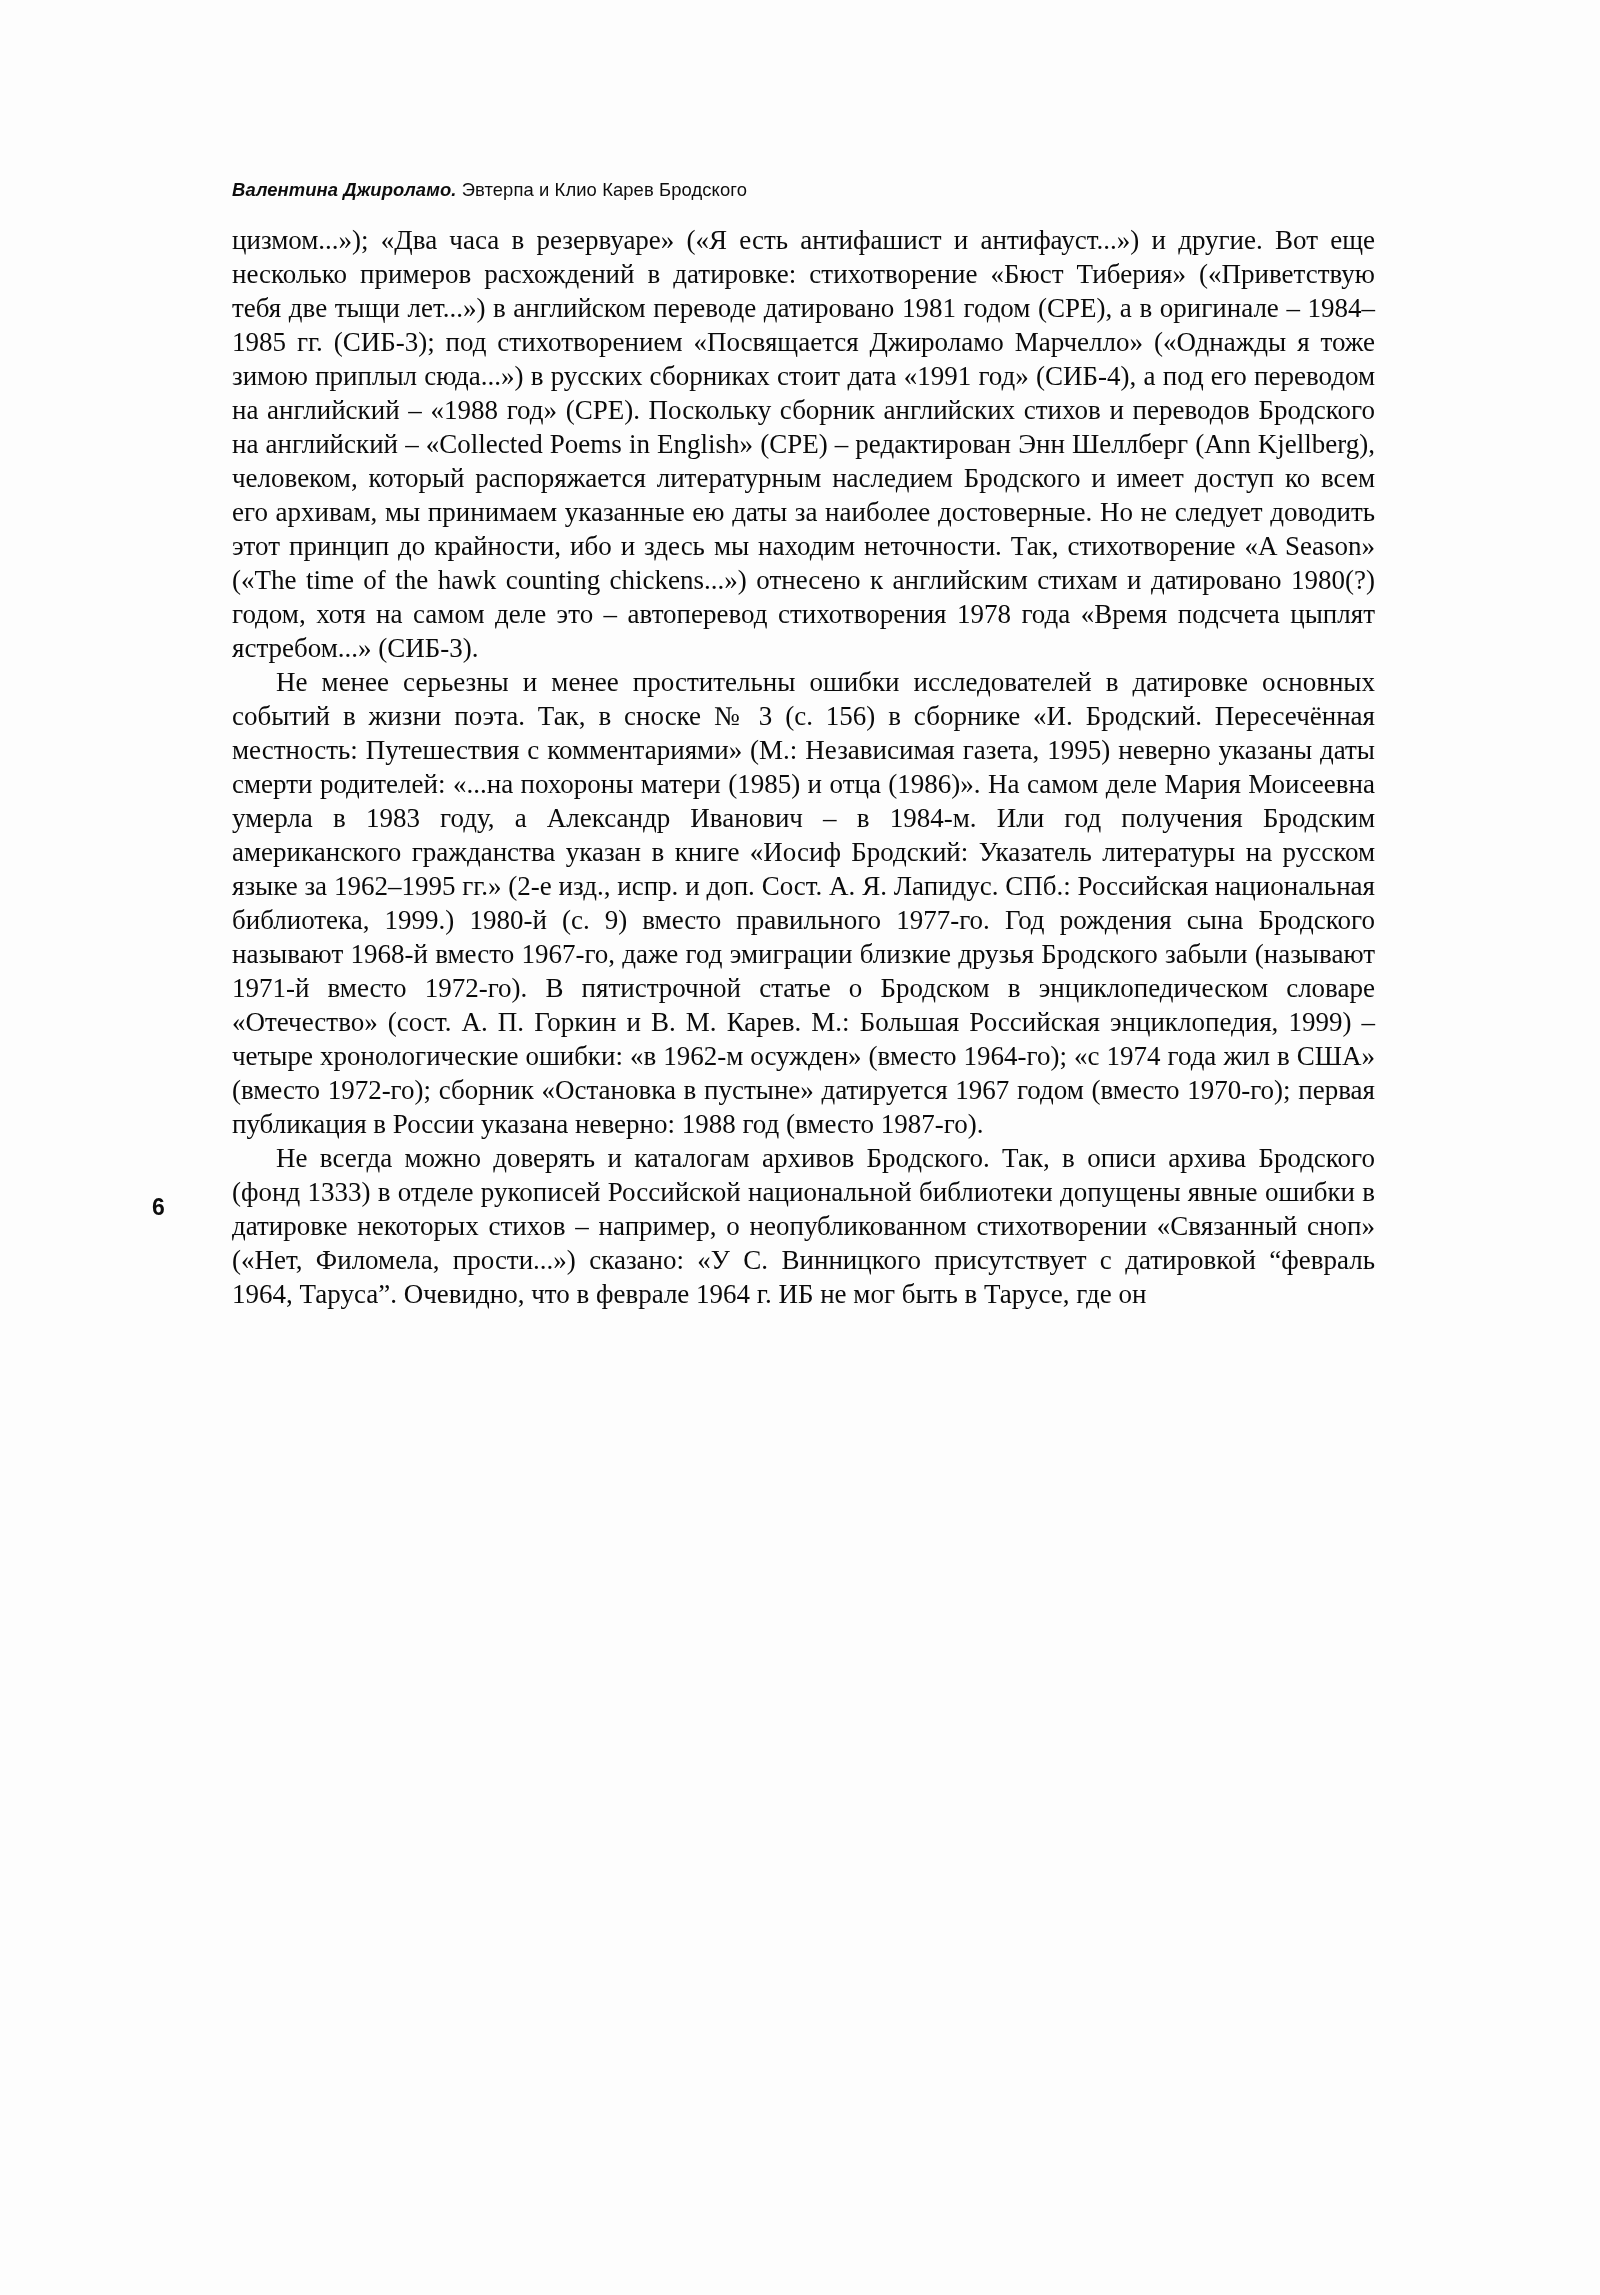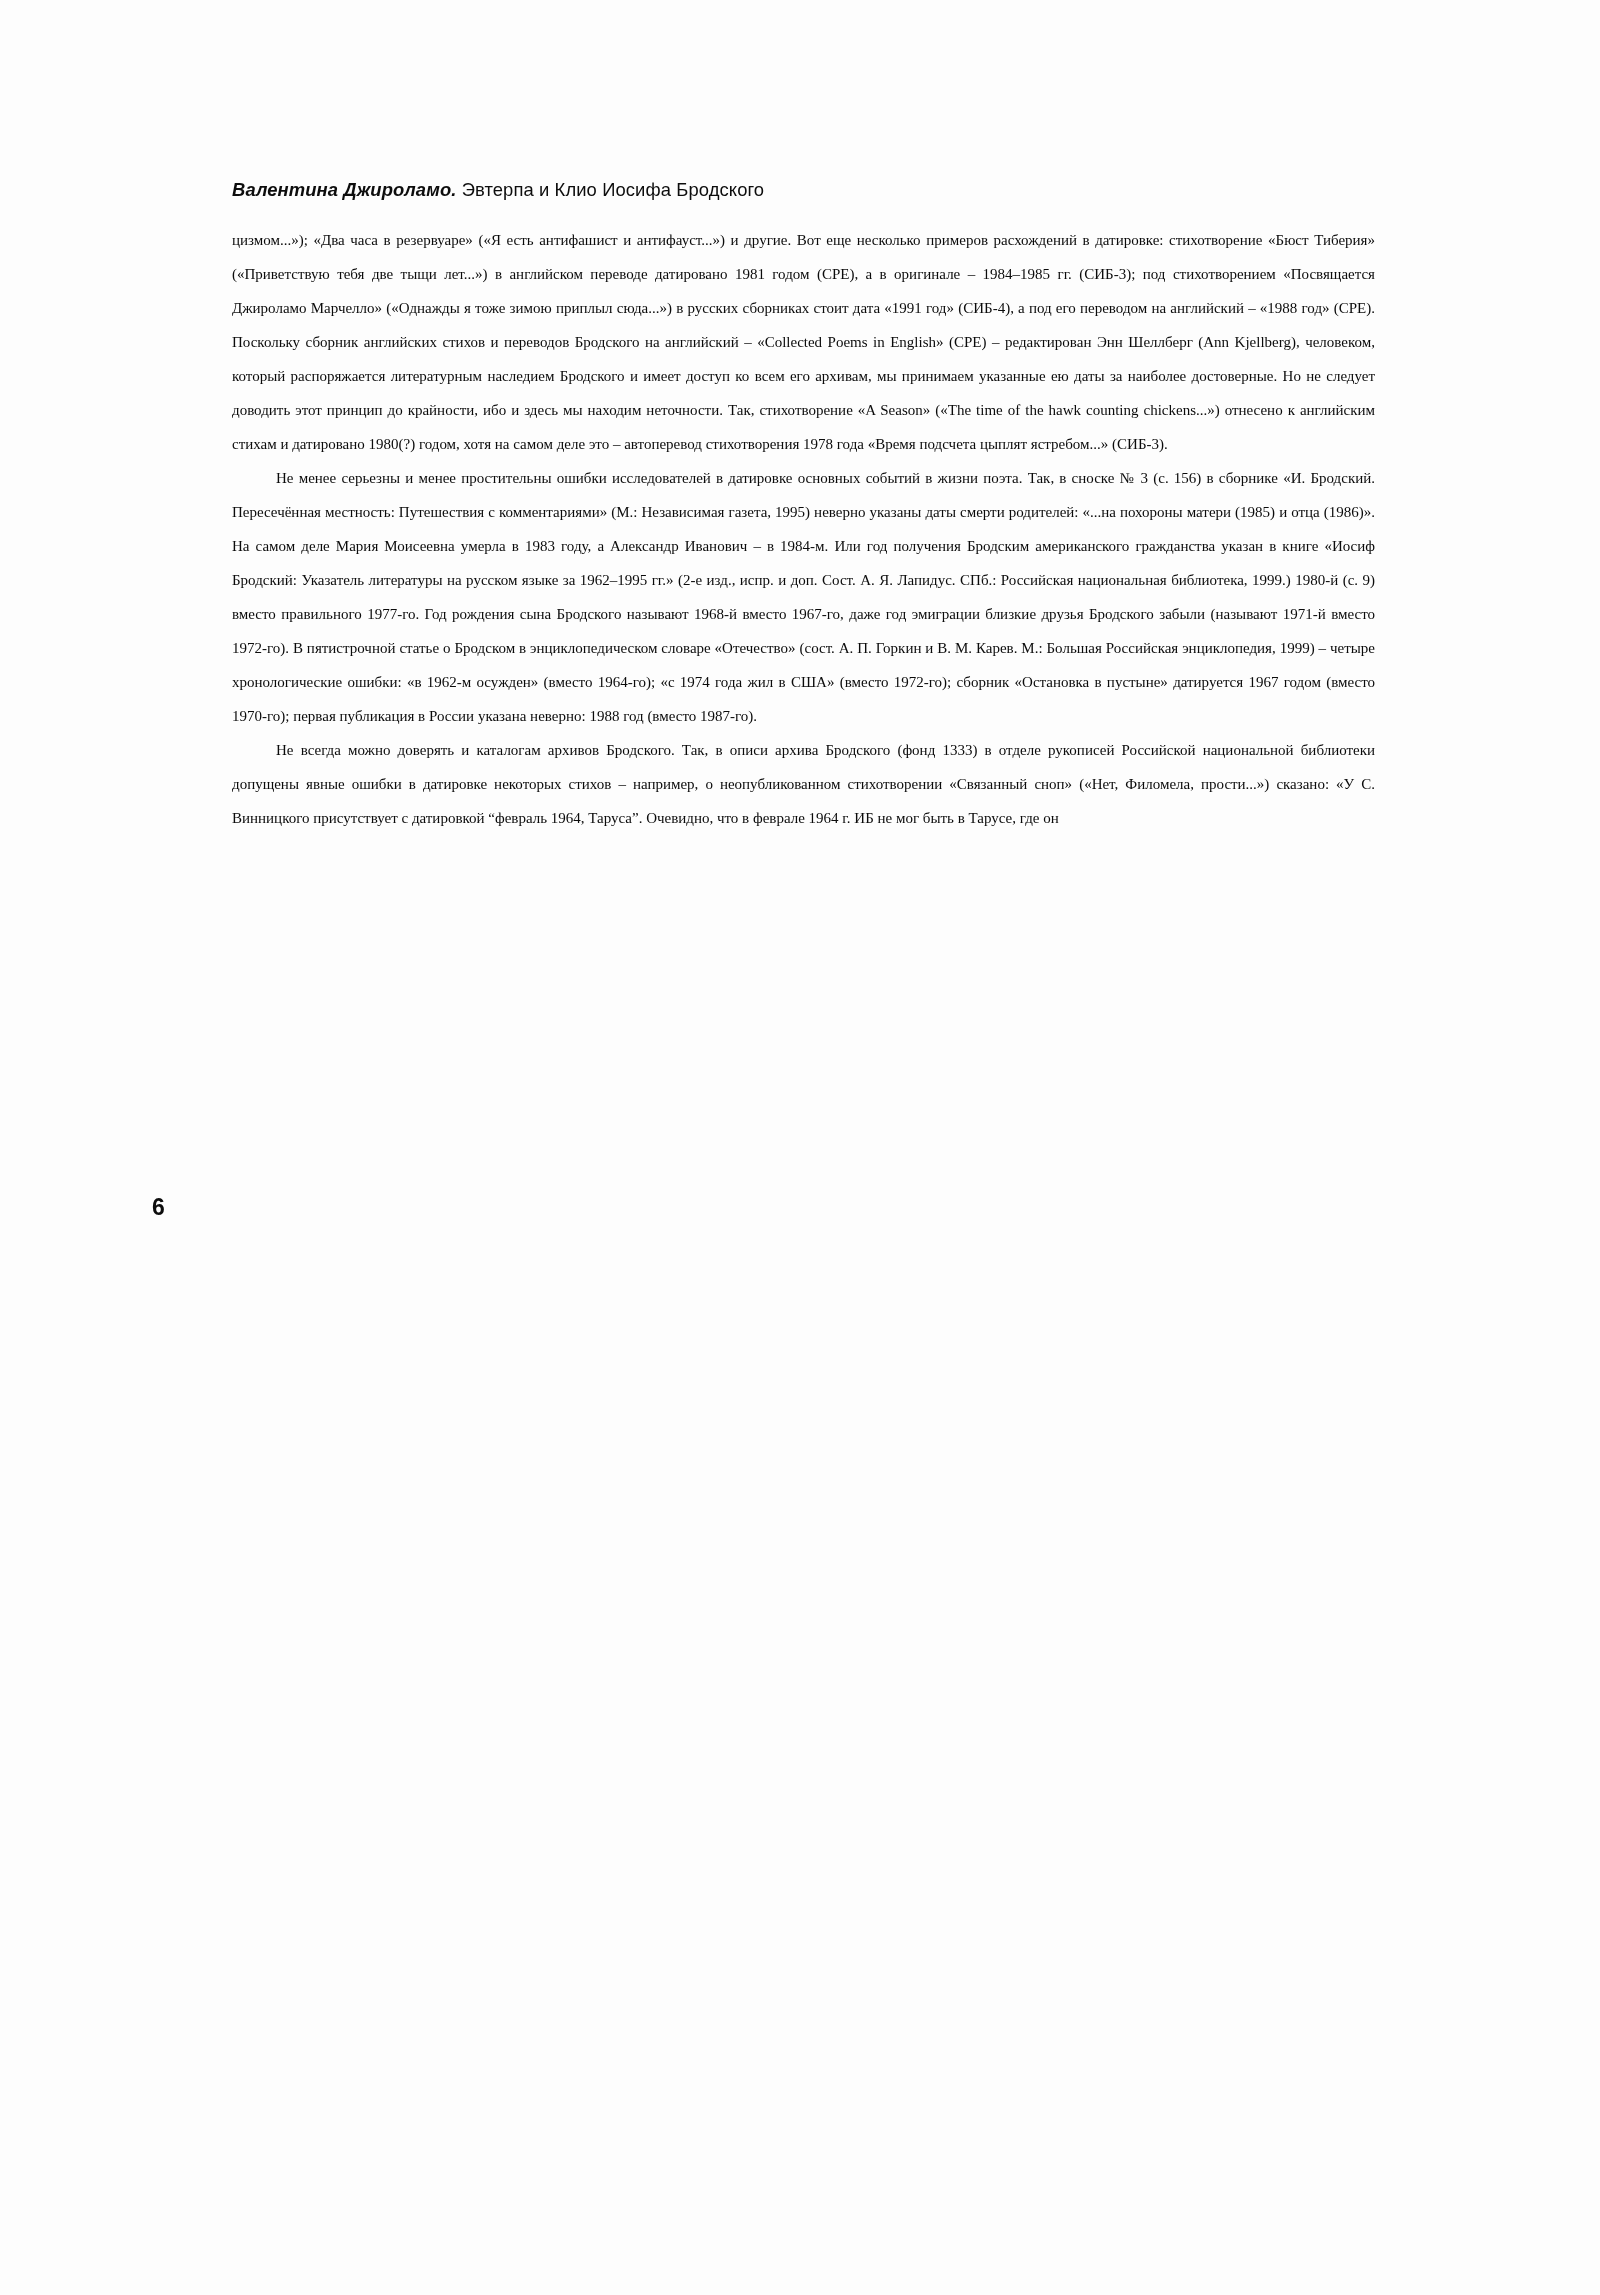--- a/index.html
+++ b/index.html
@@ -35,21 +35,21 @@
     white-space: nowrap;
   }
   .running-head .author {
     font-style: italic;
     font-weight: bold;
   }
   .running-head .title {
     font-weight: normal;
   }
   .body-text {
-    font-size: 15px;
+    font-size: 27px;
     line-height: 34px;
     text-align: justify;
     text-justify: inter-word;
     color: #0b0b0b;
   }
   .body-text p {
     margin: 0;
     text-indent: 44px;
   }
   .body-text p.noindent {
@@ -68,21 +68,21 @@
 </head>
 <body>
 
 <div class="page">
 
   <div class="folio">6</div>
 
   <div class="content">
 
     <div class="running-head">
-      <span class="author">Валентина Джироламо.</span><span class="title"> Эвтерпа и Клио Иосифа Бродского</span>
+      <span class="author">Валентина Джироламо.</span><span class="title"> Эвтерпа и Клио Карев Бродского</span>
     </div>
 
     <div class="body-text">
       <p class="noindent">цизмом...»); «Два часа в резервуаре» («Я есть антифашист и антифауст...») и другие. Вот еще несколько примеров расхождений в датировке: стихотворение «Бюст Тиберия» («Приветствую тебя две тыщи лет...») в английском переводе датировано 1981 годом (CPE), а в оригинале – 1984–1985 гг. (СИБ-3); под стихотворением «Посвящается Джироламо Марчелло» («Однажды я тоже зимою приплыл сюда...») в русских сборниках стоит дата «1991 год» (СИБ-4), а под его переводом на английский – «1988 год» (CPE). Поскольку сборник английских стихов и переводов Бродского на английский – «Collected Poems in English» (CPE) – редактирован Энн Шеллберг (Ann Kjellberg), человеком, который распоряжается литературным наследием Бродского и имеет доступ ко всем его архивам, мы принимаем указанные ею даты за наиболее достоверные. Но не следует доводить этот принцип до крайности, ибо и здесь мы находим неточности. Так, стихотворение «A Season» («The time of the hawk counting chickens...») отнесено к английским стихам и датировано 1980(?) годом, хотя на самом деле это – автоперевод стихотворения 1978 года «Время подсчета цыплят ястребом...» (СИБ-3).</p>
       <p>Не менее серьезны и менее простительны ошибки исследователей в датировке основных событий в жизни поэта. Так, в сноске № 3 (с. 156) в сборнике «И. Бродский. Пересечённая местность: Путешествия с комментариями» (М.: Независимая газета, 1995) неверно указаны даты смерти родителей: «...на похороны матери (1985) и отца (1986)». На самом деле Мария Моисеевна умерла в 1983 году, а Александр Иванович – в 1984-м. Или год получения Бродским американского гражданства указан в книге «Иосиф Бродский: Указатель литературы на русском языке за 1962–1995 гг.» (2-е изд., испр. и доп. Сост. А. Я. Лапидус. СПб.: Российская национальная библиотека, 1999.) 1980-й (с. 9) вместо правильного 1977-го. Год рождения сына Бродского называют 1968-й вместо 1967-го, даже год эмиграции близкие друзья Бродского забыли (называют 1971-й вместо 1972-го). В пятистрочной статье о Бродском в энциклопедическом словаре «Отечество» (сост. А. П. Горкин и В. М. Карев. М.: Большая Российская энциклопедия, 1999) – четыре хронологические ошибки: «в 1962-м осужден» (вместо 1964-го); «с 1974 года жил в США» (вместо 1972-го); сборник «Остановка в пустыне» датируется 1967 годом (вместо 1970-го); первая публикация в России указана неверно: 1988 год (вместо 1987-го).</p>
       <p>Не всегда можно доверять и каталогам архивов Бродского. Так, в описи архива Бродского (фонд 1333) в отделе рукописей Российской национальной библиотеки допущены явные ошибки в датировке некоторых стихов – например, о неопубликованном стихотворении «Связанный сноп» («Нет, Филомела, прости...») сказано: «У С. Винницкого присутствует с датировкой “февраль 1964, Таруса”. Очевидно, что в феврале 1964 г. ИБ не мог быть в Тарусе, где он</p>
     </div>
 
   </div>
 </div>

